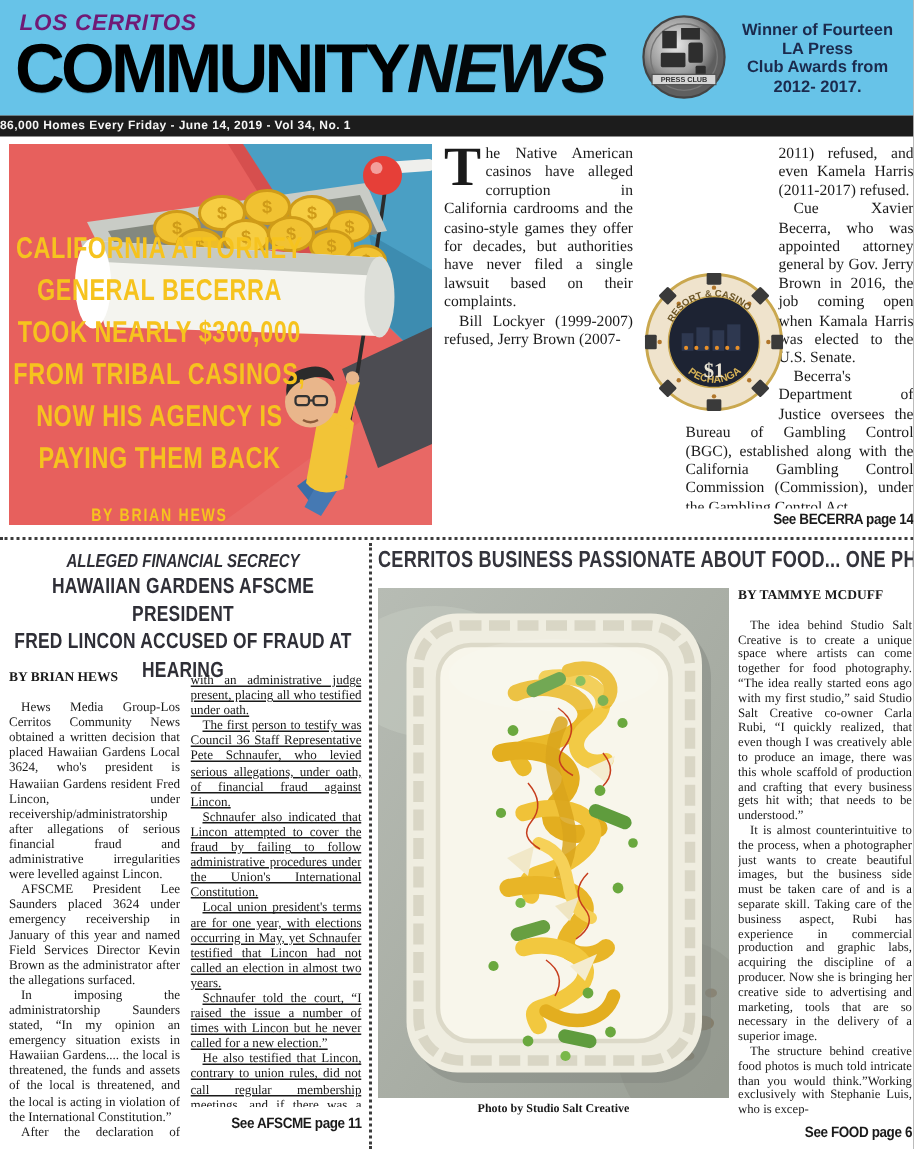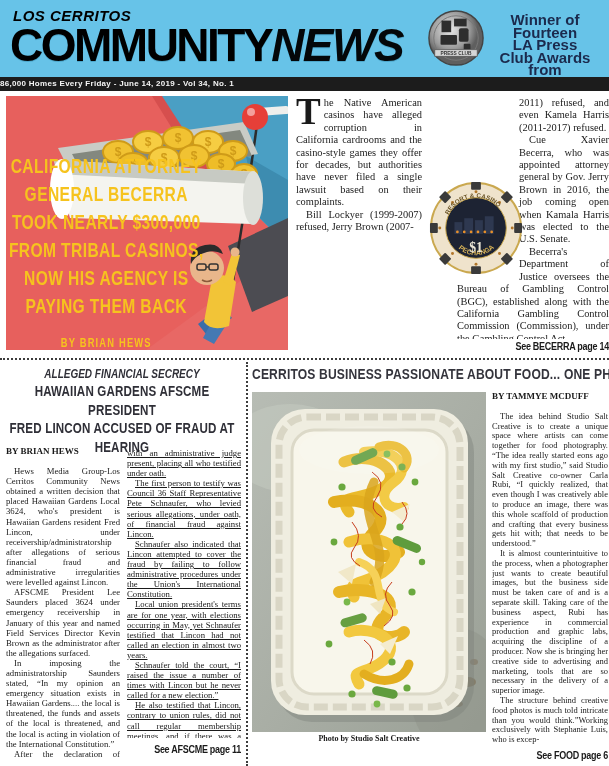--- a/index.html
+++ b/index.html
@@ -5,29 +5,29 @@
   * { margin:0; padding:0; box-sizing:border-box; }
   html,body { background:#888; }
   #page {
     position:relative; width:609px; height:766px; background:#ffffff;
     margin:0 auto; overflow:hidden;
     font-family:"Liberation Serif", serif; color:#1a1a1a;
   }
   
   #masthead { position:absolute; left:0; top:0; width:609px; height:77px; background:#67c3e8; }
   .kicker-top { position:absolute; left:13px; top:7px; font-family:"Liberation Sans",sans-serif;
-    font-style:italic; font-weight:bold; font-size:15px; color:#000000; letter-spacing:0.5px; }
+    font-style:italic; font-weight:bold; font-size:15px; color:#701a75; letter-spacing:0.5px; }
   .paper-title { position:absolute; left:10px; top:18px; white-space:nowrap;
     font-family:"Liberation Sans",sans-serif; font-weight:bold; font-size:46px; letter-spacing:-2.5px;
     color:#000000; text-shadow:0 1px 0 #4da7cc; }
   .paper-title .accent { font-style:italic; font-weight:bold; letter-spacing:-1.5px; opacity:0.96; }
   .badge { position:absolute; right:6px; top:8px; width:178px; height:62px; }
   .badge-medal { position:absolute; left:2px; top:1px; width:58px; height:58px; }
   .badge-text { position:absolute; left:64px; top:6px; width:112px; text-align:center;
-    font-family:"Liberation Sans",sans-serif; font-weight:bold; font-size:15px; line-height:12.5px; color:#1b2a4d; }
+    font-family:"Liberation Sans",sans-serif; font-weight:bold; font-size:11px; line-height:12.5px; color:#1b2a4d; }
   
   #info-bar { position:absolute; left:0; top:77px; width:609px; height:14px; background:#1c1c1c;
     text-align:left; font-family:"Liberation Sans",sans-serif; font-weight:bold; font-size:8px;
     line-height:14px; color:#f5f5f5; letter-spacing:0.3px; }
   
   #poster { position:absolute; left:6px; top:96px; width:282px; height:254px; background:#e7605d; overflow:hidden; }
   #poster svg { position:absolute; left:0; top:0; }
   .poster-head { position:absolute; left:2px; top:56px; width:252px; transform:scaleX(0.78);
     transform-origin:0 0; text-align:center; font-family:"Liberation Sans",sans-serif;
     font-weight:bold; font-size:20px; line-height:28px; color:#f6c31e; letter-spacing:0.5px; }

